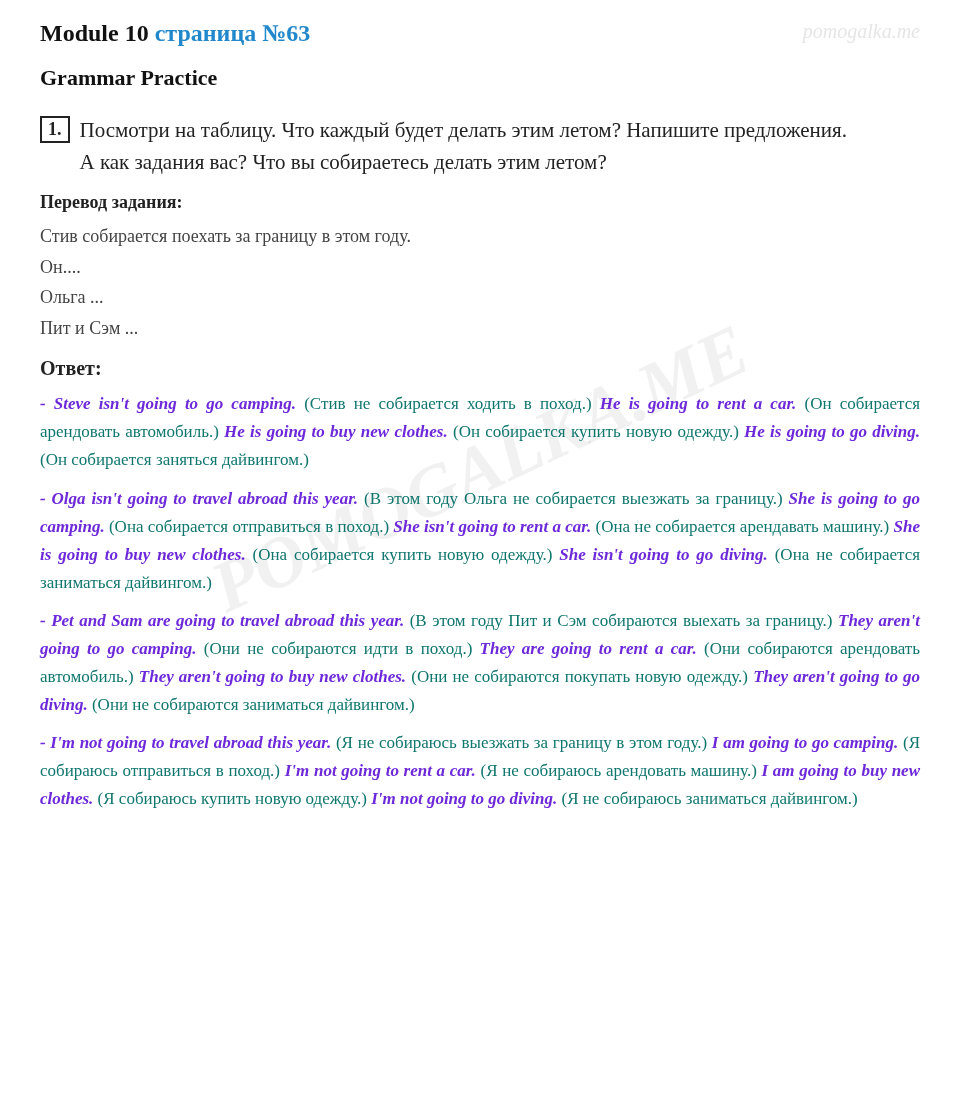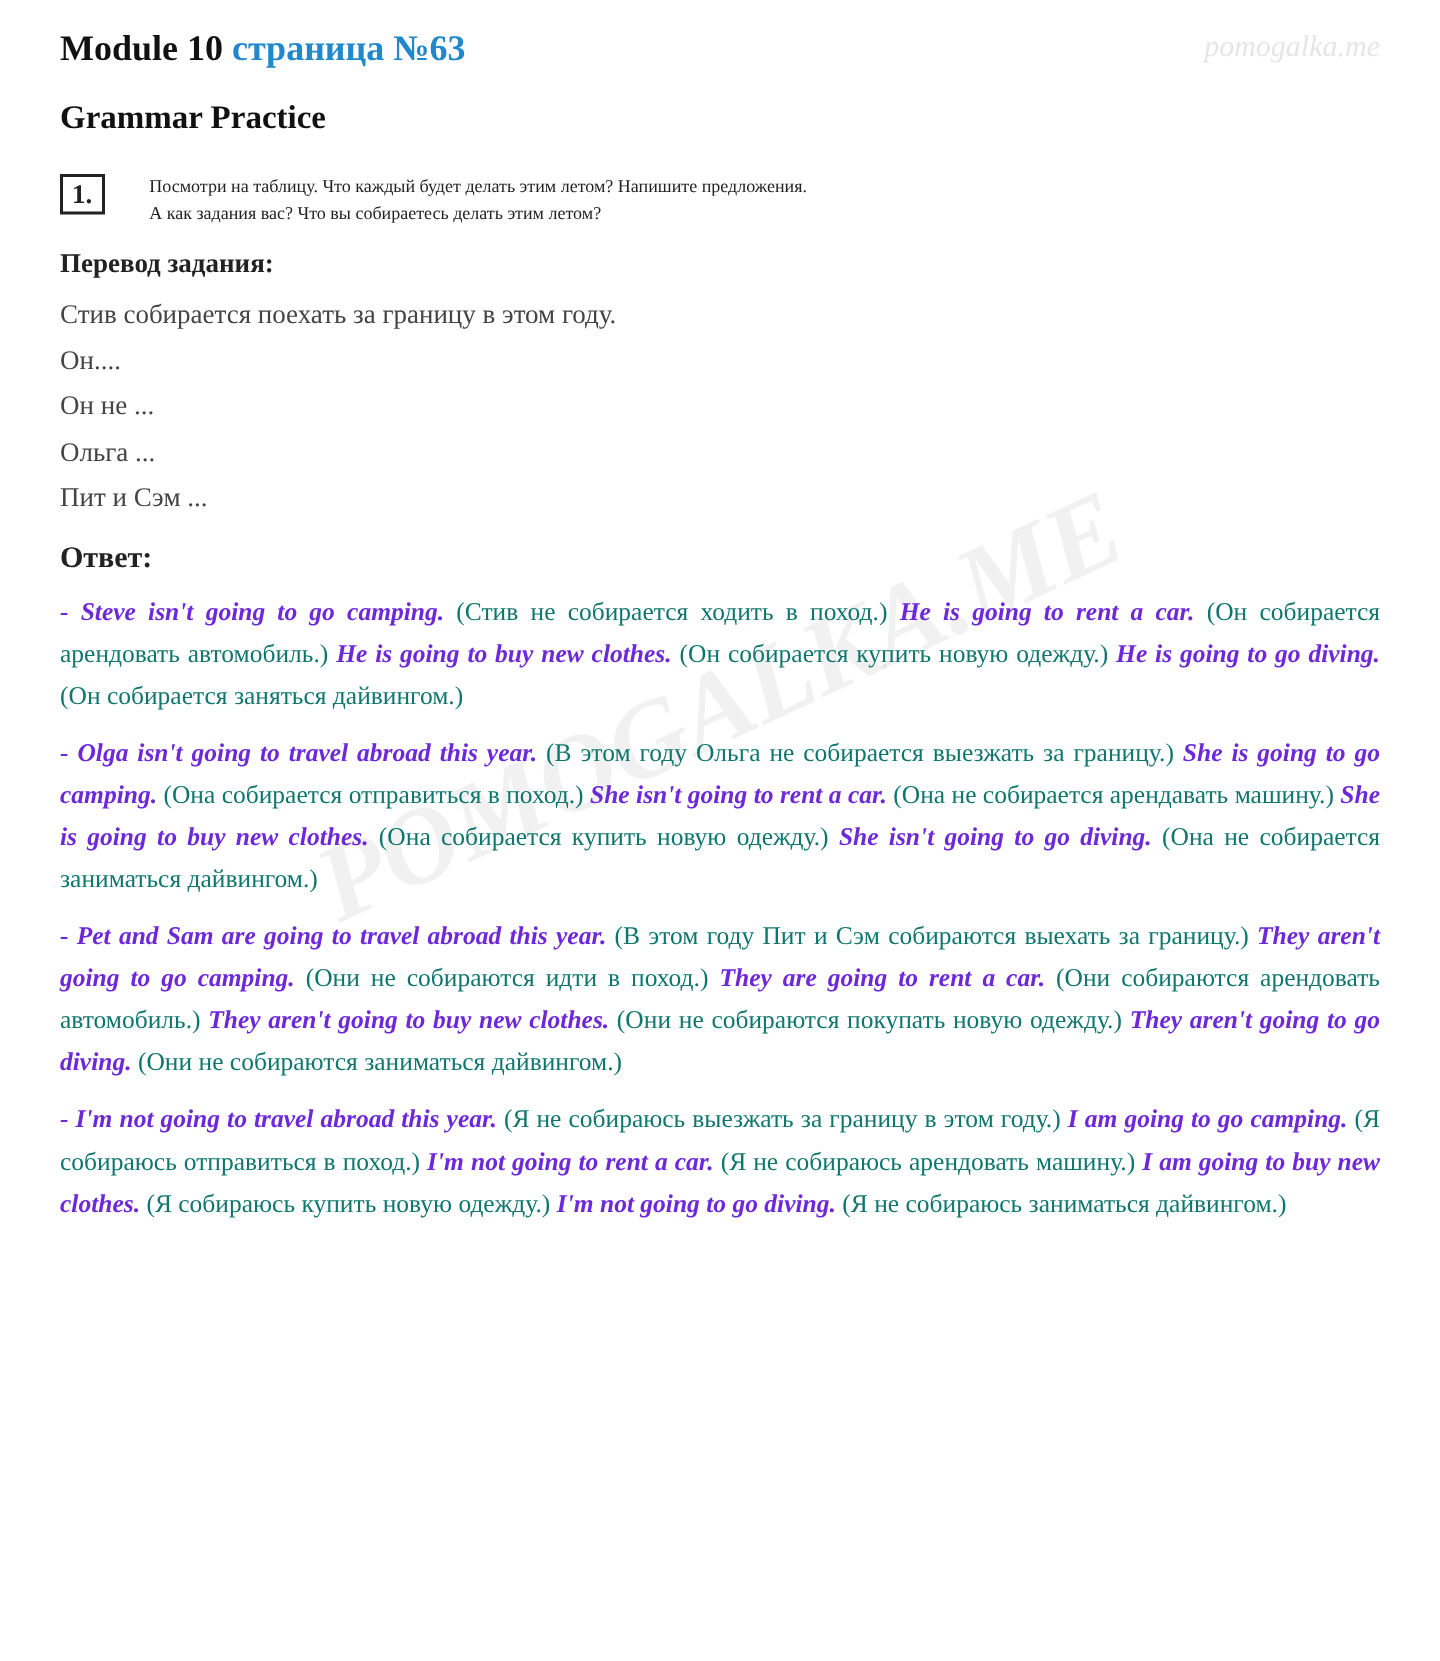--- a/index.html
+++ b/index.html
@@ -74,23 +74,22 @@
       font-size: 18px;
       font-weight: bold;
       margin-right: 10px;
       min-width: 28px;
       text-align: center;
       flex-shrink: 0;
       margin-top: 1px;
     }
 
     .task-text {
-      font-size: 12px;
+      font-size: 21px;
       line-height: 1.5;
-      margin-left: 20px;
     }
 
     .translation-header {
       font-weight: bold;
       font-size: 18px;
       margin: 14px 0 8px 0;
     }
 
     .translation-lines {
       font-size: 18px;
@@ -172,21 +171,20 @@
           <span>А как задания вас? Что вы собираетесь делать этим летом?</span>
         </span>
       </div>
     </div>
 
     <div class="translation-header">Перевод задания:</div>
 
     <div class="translation-lines">
       <div>Стив собирается поехать за границу в этом году.</div>
       <div>Он....</div>
-      <div>Он не ...</div>
       <div>Ольга ...</div>
       <div>Пит и Сэм ...</div>
     </div>
 
     <div class="answer-header">Ответ:</div>
 
     <div class="answer-block" id="answer-block">
     <p><span class="en-bold">- Steve isn't going to go camping.</span><span class="ru-translation"> (Стив не собирается ходить в поход.) </span><span class="en-bold">He is going to rent a car.</span><span class="ru-translation"> (Он собирается арендовать автомобиль.) </span><span class="en-bold">He is going to buy new clothes.</span><span class="ru-translation"> (Он собирается купить новую одежду.) </span><span class="en-bold">He is going to go diving.</span><span class="ru-translation"> (Он собирается заняться дайвингом.)</span></p>
         <p><span class="en-bold">- Olga isn't going to travel abroad this year.</span><span class="ru-translation"> (В этом году Ольга не собирается выезжать за границу.) </span><span class="en-bold">She is going to go camping.</span><span class="ru-translation"> (Она собирается отправиться в поход.) </span><span class="en-bold">She isn't going to rent a car.</span><span class="ru-translation"> (Она не собирается арендавать машину.) </span><span class="en-bold">She is going to buy new clothes.</span><span class="ru-translation"> (Она собирается купить новую одежду.) </span><span class="en-bold">She isn't going to go diving.</span><span class="ru-translation"> (Она не собирается заниматься дайвингом.)</span></p>
         <p><span class="en-bold">- Pet and Sam are going to travel abroad this year.</span><span class="ru-translation"> (В этом году Пит и Сэм собираются выехать за границу.) </span><span class="en-bold">They aren't going to go camping.</span><span class="ru-translation"> (Они не собираются идти в поход.) </span><span class="en-bold">They are going to rent a car.</span><span class="ru-translation"> (Они собираются арендовать автомобиль.) </span><span class="en-bold">They aren't going to buy new clothes.</span><span class="ru-translation"> (Они не собираются покупать новую одежду.) </span><span class="en-bold">They aren't going to go diving.</span><span class="ru-translation"> (Они не собираются заниматься дайвингом.)</span></p>

